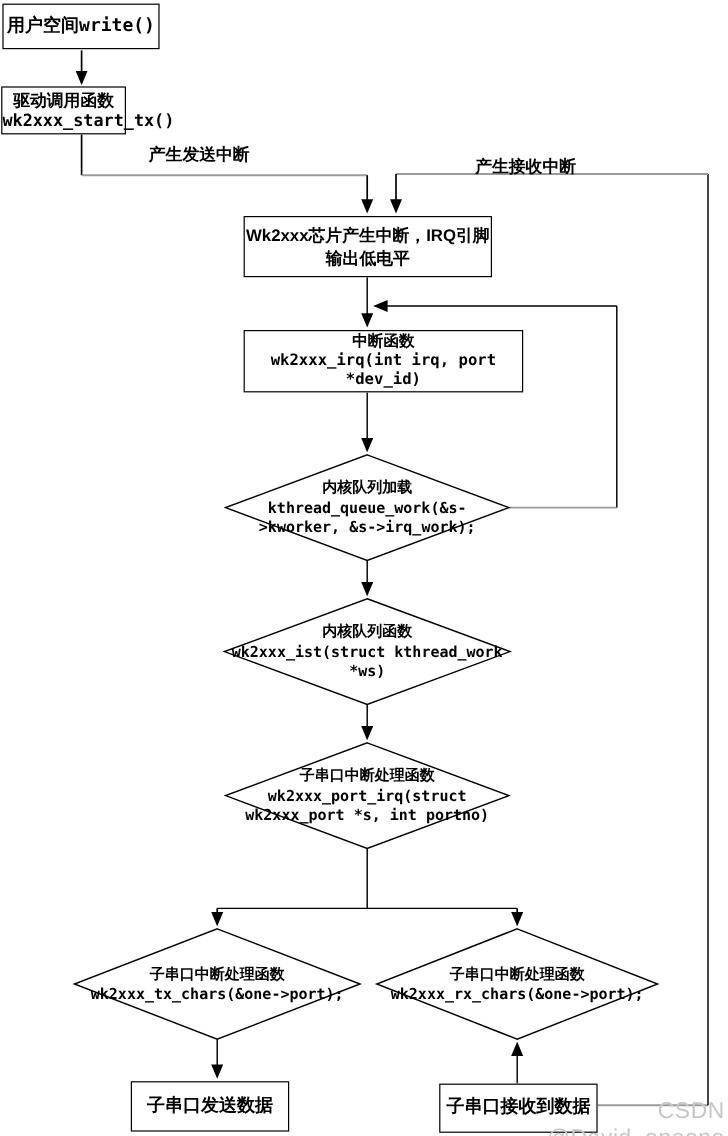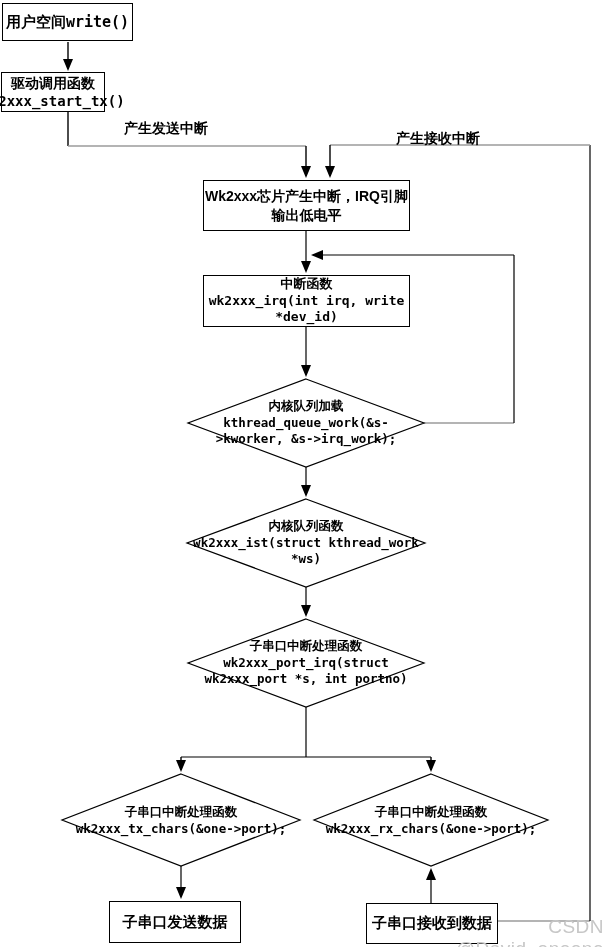--- a/index.html
+++ b/index.html
@@ -1,20 +1,20 @@
 <!DOCTYPE html>
 <html><head>
 <meta charset="utf-8">
 <style>
   html,body{margin:0;padding:0;background:#ffffff;}
   #canvas{position:relative;width:607px;height:947px;background:#ffffff;overflow:hidden;
           font-family:"Liberation Sans","DejaVu Sans",sans-serif;}
   svg{position:absolute;left:0;top:0;}
   .box{position:absolute;background:#fff;border:1.5px solid #000;box-sizing:border-box;
-       display:flex;flex-direction:column;justify-content:center;align-items:center;
+       display:flex;flex-direction:column;justify-content:center;
        text-align:center;z-index:2;}
   .dtext{position:absolute;transform:translate(-50%,-50%);text-align:center;z-index:3;}
   .cn{font-weight:700;font-family:"Liberation Sans","DejaVu Sans",sans-serif;}
   .code{font-weight:700;font-family:"DejaVu Sans Mono","Liberation Mono",monospace;}
   .fz15{font-size:15px;line-height:1.25;}
   .fz14{font-size:14px;line-height:1.3;}
   .fz13{font-size:13px;line-height:1.3;}
   .fz12{font-size:12.5px;line-height:1.32;}
   .edge-label{position:absolute;font-size:14px;font-weight:700;z-index:2;
               font-family:"Liberation Sans","DejaVu Sans",sans-serif;}
@@ -81,23 +81,23 @@
   <div class="box fz14" style="left:1px;top:72px;width:104px;height:40px;">
     <div class="cn">驱动调用函数</div>
     <div class="code nowrap">wk2xxx_start_tx()</div>
   </div>
 
   <div class="box fz14" style="left:203px;top:180px;width:207px;height:51px;">
     <div class="cn nowrap">Wk2xxx芯片产生中断，IRQ引脚</div>
     <div class="cn">输出低电平</div>
   </div>
 
-  <div class="box fz13" style="left:203px;top:275px;width:207px;height:52px;">
+  <div class="box fz13" style="left:203px;top:275px;width:233px;height:52px;">
     <div class="cn">中断函数</div>
-    <div class="code nowrap">wk2xxx_irq(int irq, write</div>
+    <div class="code nowrap">wk2xxx_irq(int irq, port</div>
     <div class="code nowrap">*dev_id)</div>
   </div>
 
   <div class="box fz15" style="left:109px;top:901px;width:132px;height:42px;">
     <div class="cn nowrap">子串口发送数据</div>
   </div>
 
   <div class="box fz15" style="left:366px;top:903px;width:132px;height:41px;">
     <div class="cn nowrap">子串口接收到数据</div>
   </div>

